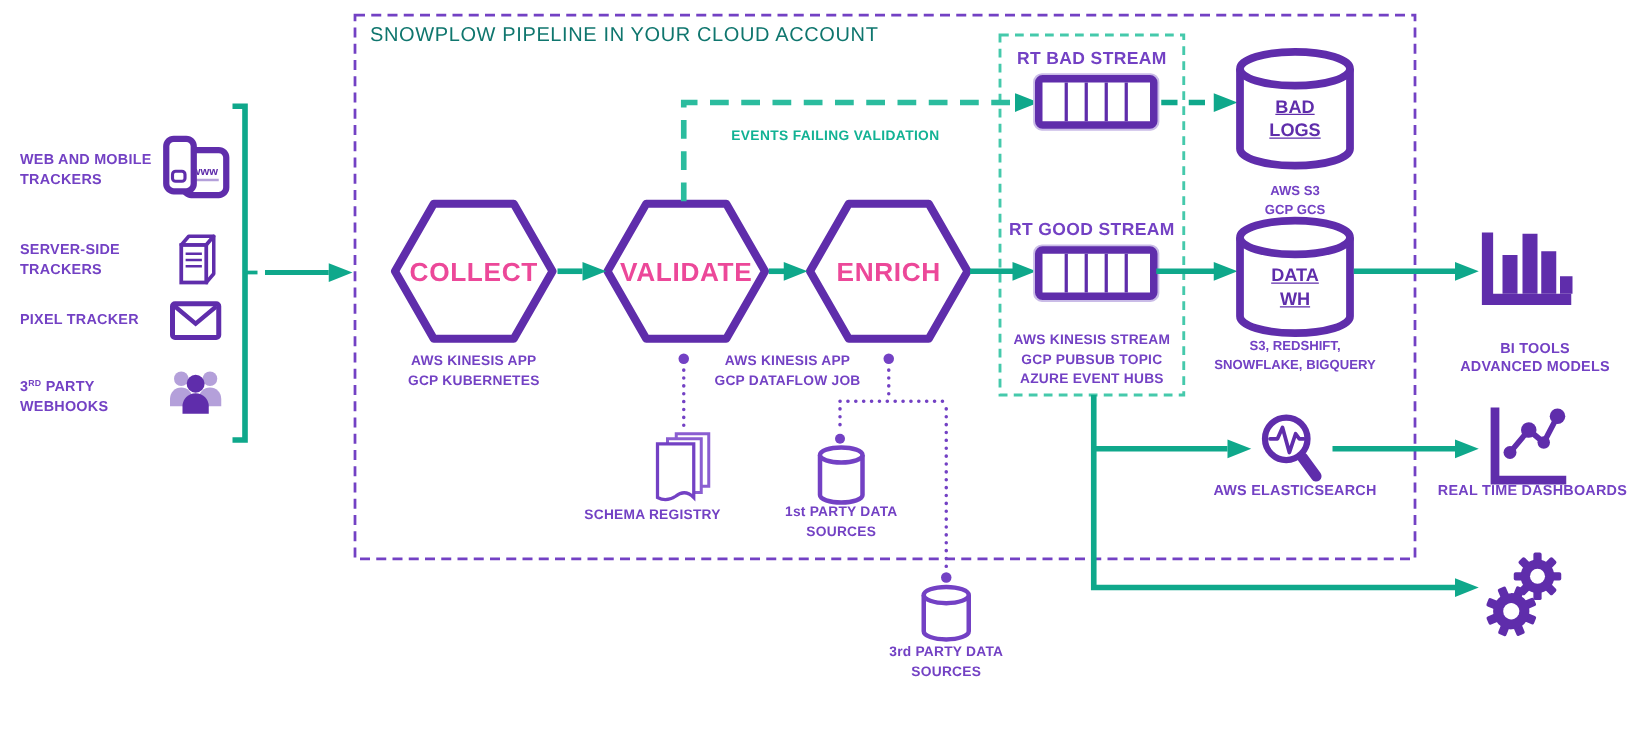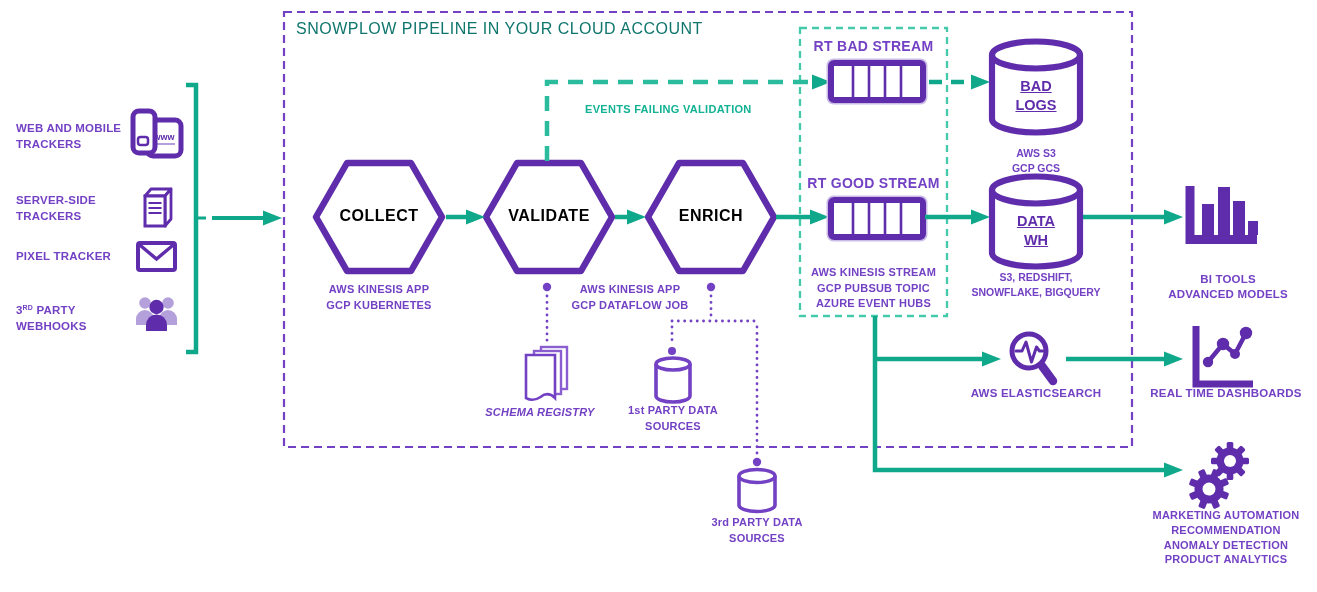--- a/index.html
+++ b/index.html
@@ -4,21 +4,21 @@
 <style>
   html,body{margin:0;padding:0;background:#ffffff;}
   #stage{
     position:relative;width:1317px;height:592px;background:#ffffff;overflow:hidden;
     font-family:"Liberation Sans", sans-serif;
   }
   #shapes{position:absolute;left:0;top:0;width:1317px;height:592px;}
   .lbl{position:absolute;white-space:pre-line;color:#7341c4;font-weight:bold;}
   .src{font-size:11.5px;line-height:16px;letter-spacing:.2px;}
   .title{font-size:16px;font-weight:normal;letter-spacing:.5px;color:#0f766e;text-align:right;}
-  .hex{font-size:16px;letter-spacing:.5px;color:#000000;text-align:center;}
+  .hex{font-size:21px;letter-spacing:.5px;color:#ec4899;text-align:center;}
   .sub{font-size:11px;line-height:15.5px;text-align:center;letter-spacing:.2px;}
   .stream{font-size:14px;letter-spacing:.3px;text-align:center;}
   .cyl{font-size:14.5px;line-height:18.5px;text-align:center;color:#5f2dab;text-decoration:underline;}
   .cylsub{font-size:10.5px;line-height:15px;text-align:center;}
   .teal-lbl{font-size:11px;letter-spacing:.3px;color:#12b294;}
   .out{font-size:11.5px;line-height:15px;text-align:center;letter-spacing:.2px;}
   .act{font-size:11px;line-height:14.8px;text-align:center;letter-spacing:.2px;}
   sup{font-size:7px;vertical-align:4px;}
   svg text{font-family:"Liberation Sans", sans-serif;}
 </style>
@@ -231,28 +231,24 @@
 
   <div class="lbl cyl" style="left:992px;top:77px;width:88px;">BAD
 LOGS</div>
   <div class="lbl cylsub" style="left:986px;top:146px;width:100px;">AWS S3
 GCP GCS</div>
   <div class="lbl cyl" style="left:992px;top:212px;width:88px;">DATA
 WH</div>
   <div class="lbl cylsub" style="left:960px;top:270px;width:152px;">S3, REDSHIFT,
 SNOWFLAKE, BIGQUERY</div>
 
-  <div class="lbl sub" style="left:470px;top:405px;width:140px;font-style:italic;">SCHEMA REGISTRY</div>
+  <div class="lbl sub" style="left:452px;top:405px;width:140px;">SCHEMA REGISTRY</div>
   <div class="lbl sub" style="left:613px;top:403px;width:120px;">1st PARTY DATA
 SOURCES</div>
   <div class="lbl sub" style="left:697px;top:515px;width:120px;text-align:center;">3rd PARTY DATA
 SOURCES</div>
 
   <div class="lbl out" style="left:1152px;top:272px;width:152px;">BI TOOLS
 ADVANCED MODELS</div>
   <div class="lbl out" style="left:960px;top:386px;width:152px;">AWS ELASTICSEARCH</div>
   <div class="lbl out" style="left:1148px;top:386px;width:156px;">REAL TIME DASHBOARDS</div>
-  <div class="lbl act" style="left:1150px;top:508px;width:152px;">MARKETING AUTOMATION
-RECOMMENDATION
-ANOMALY DETECTION
-PRODUCT ANALYTICS</div>
 
 </div>
 
 </body></html>

